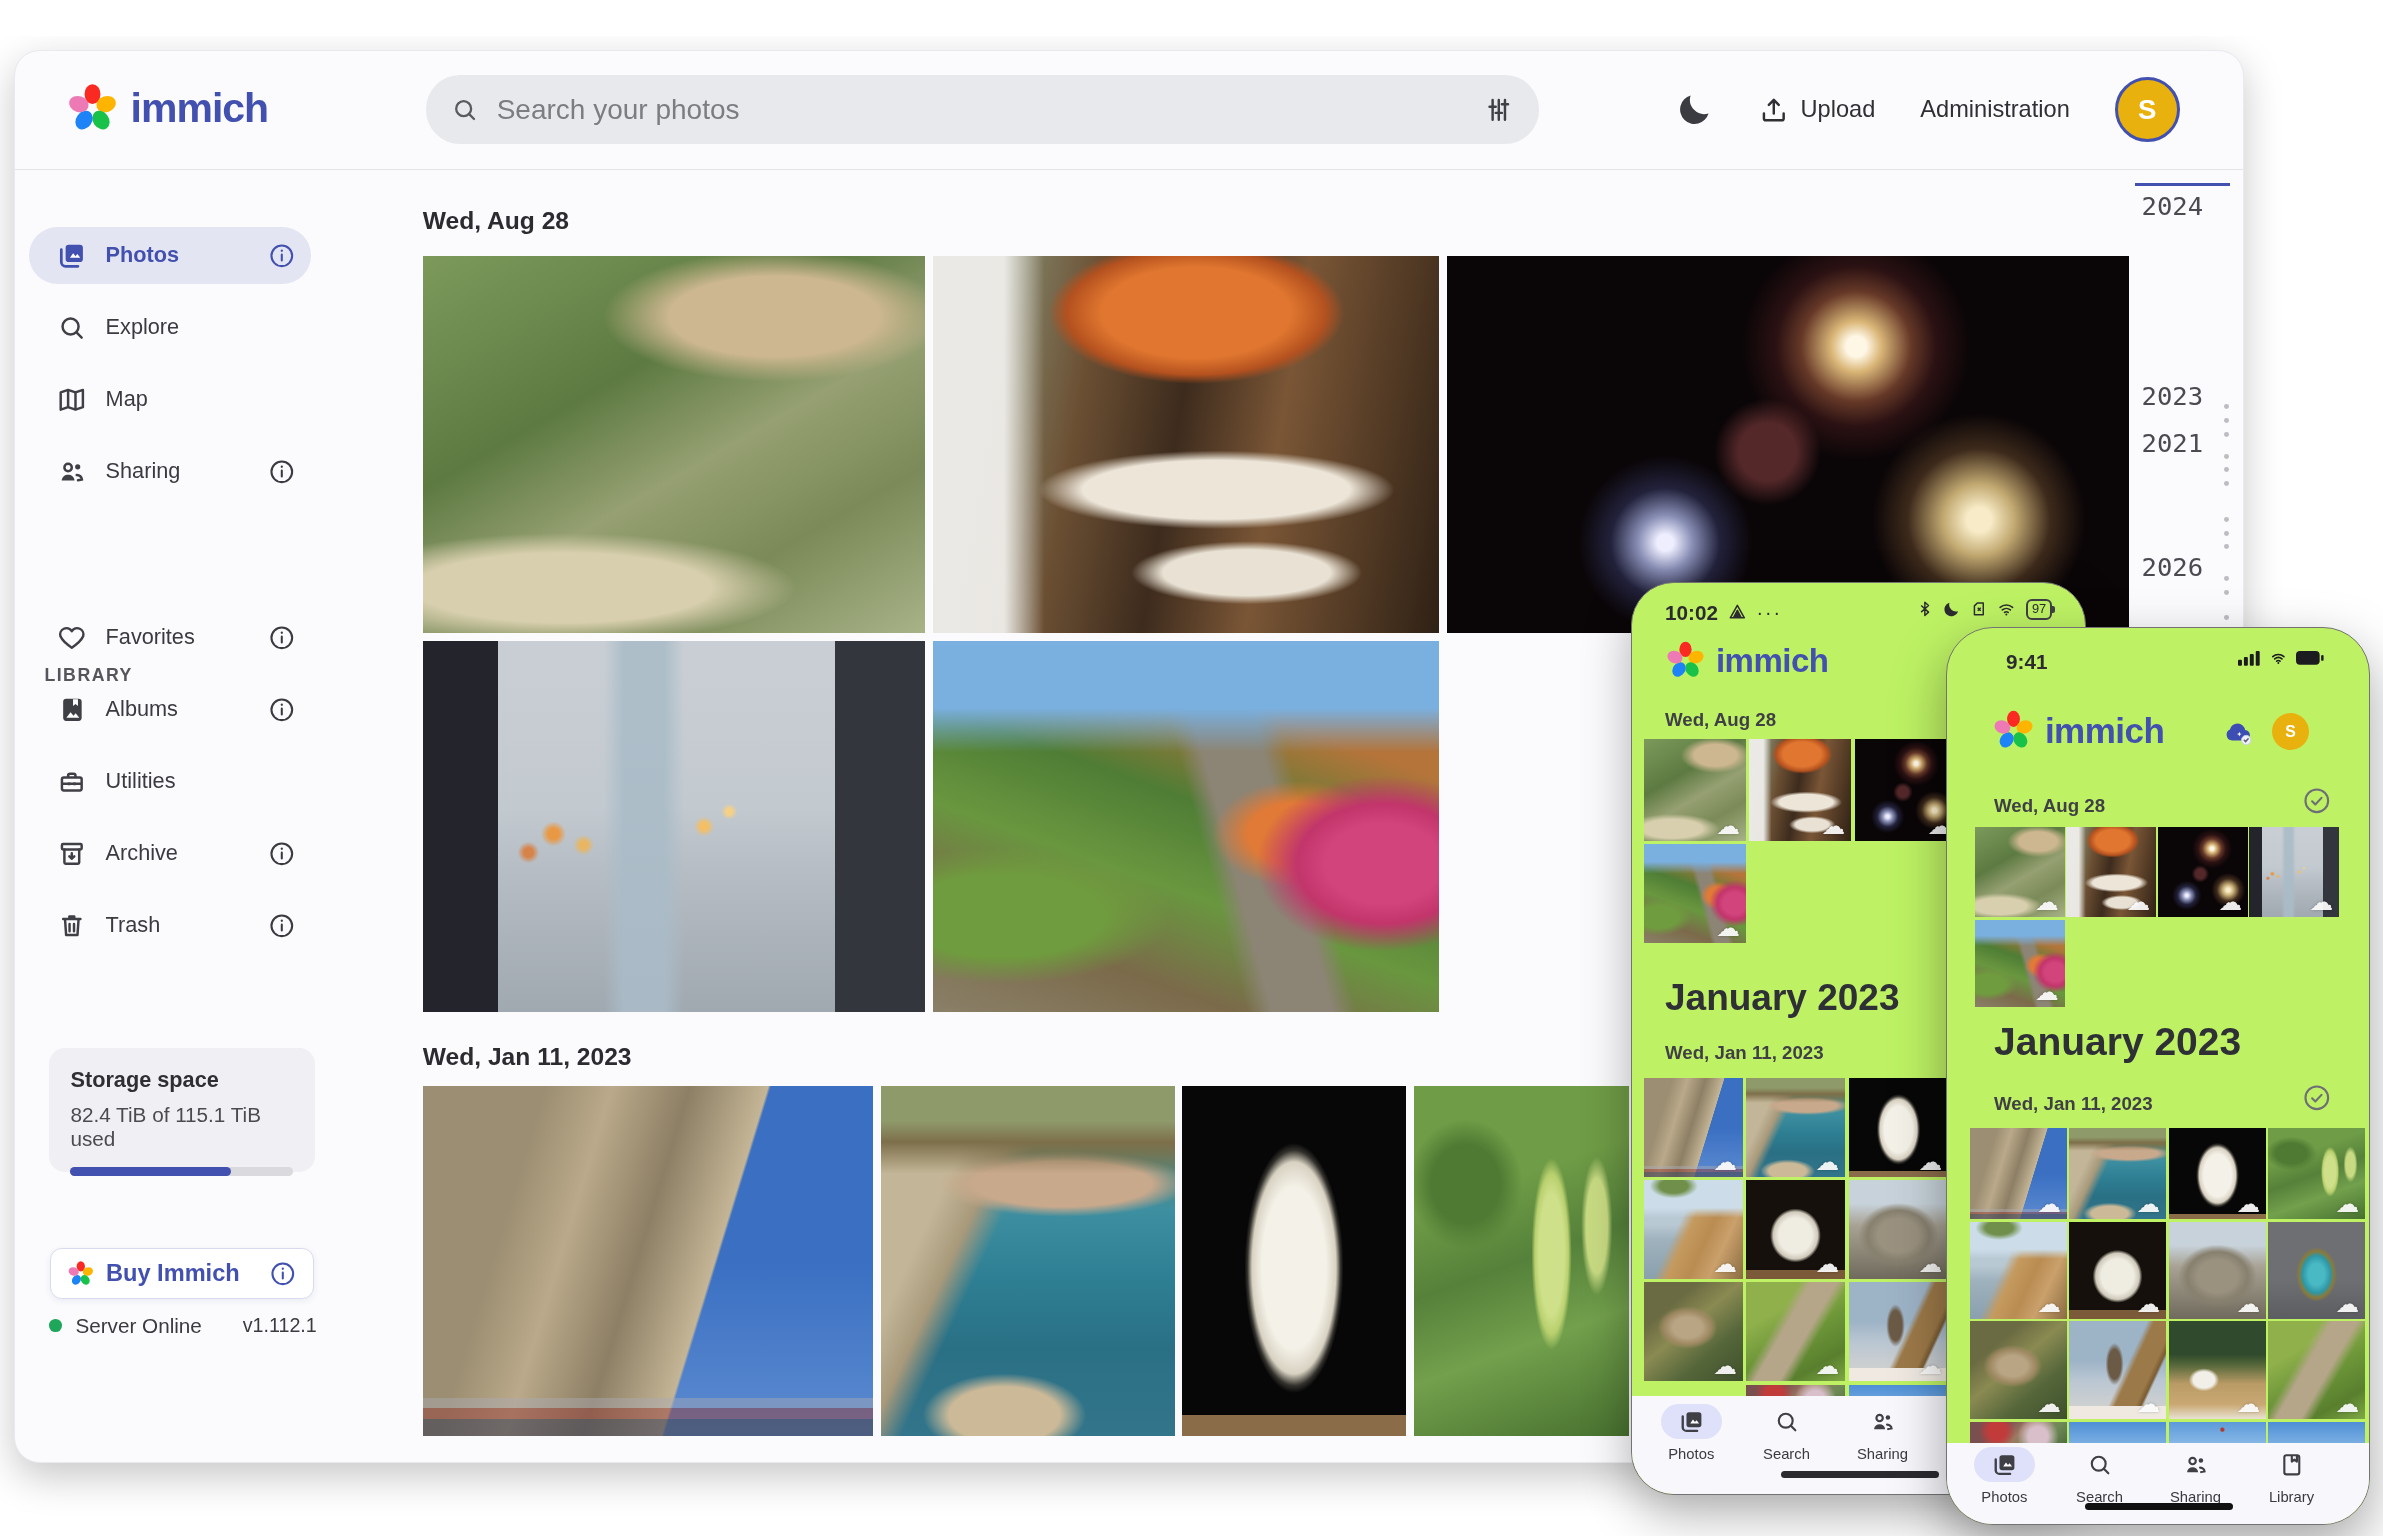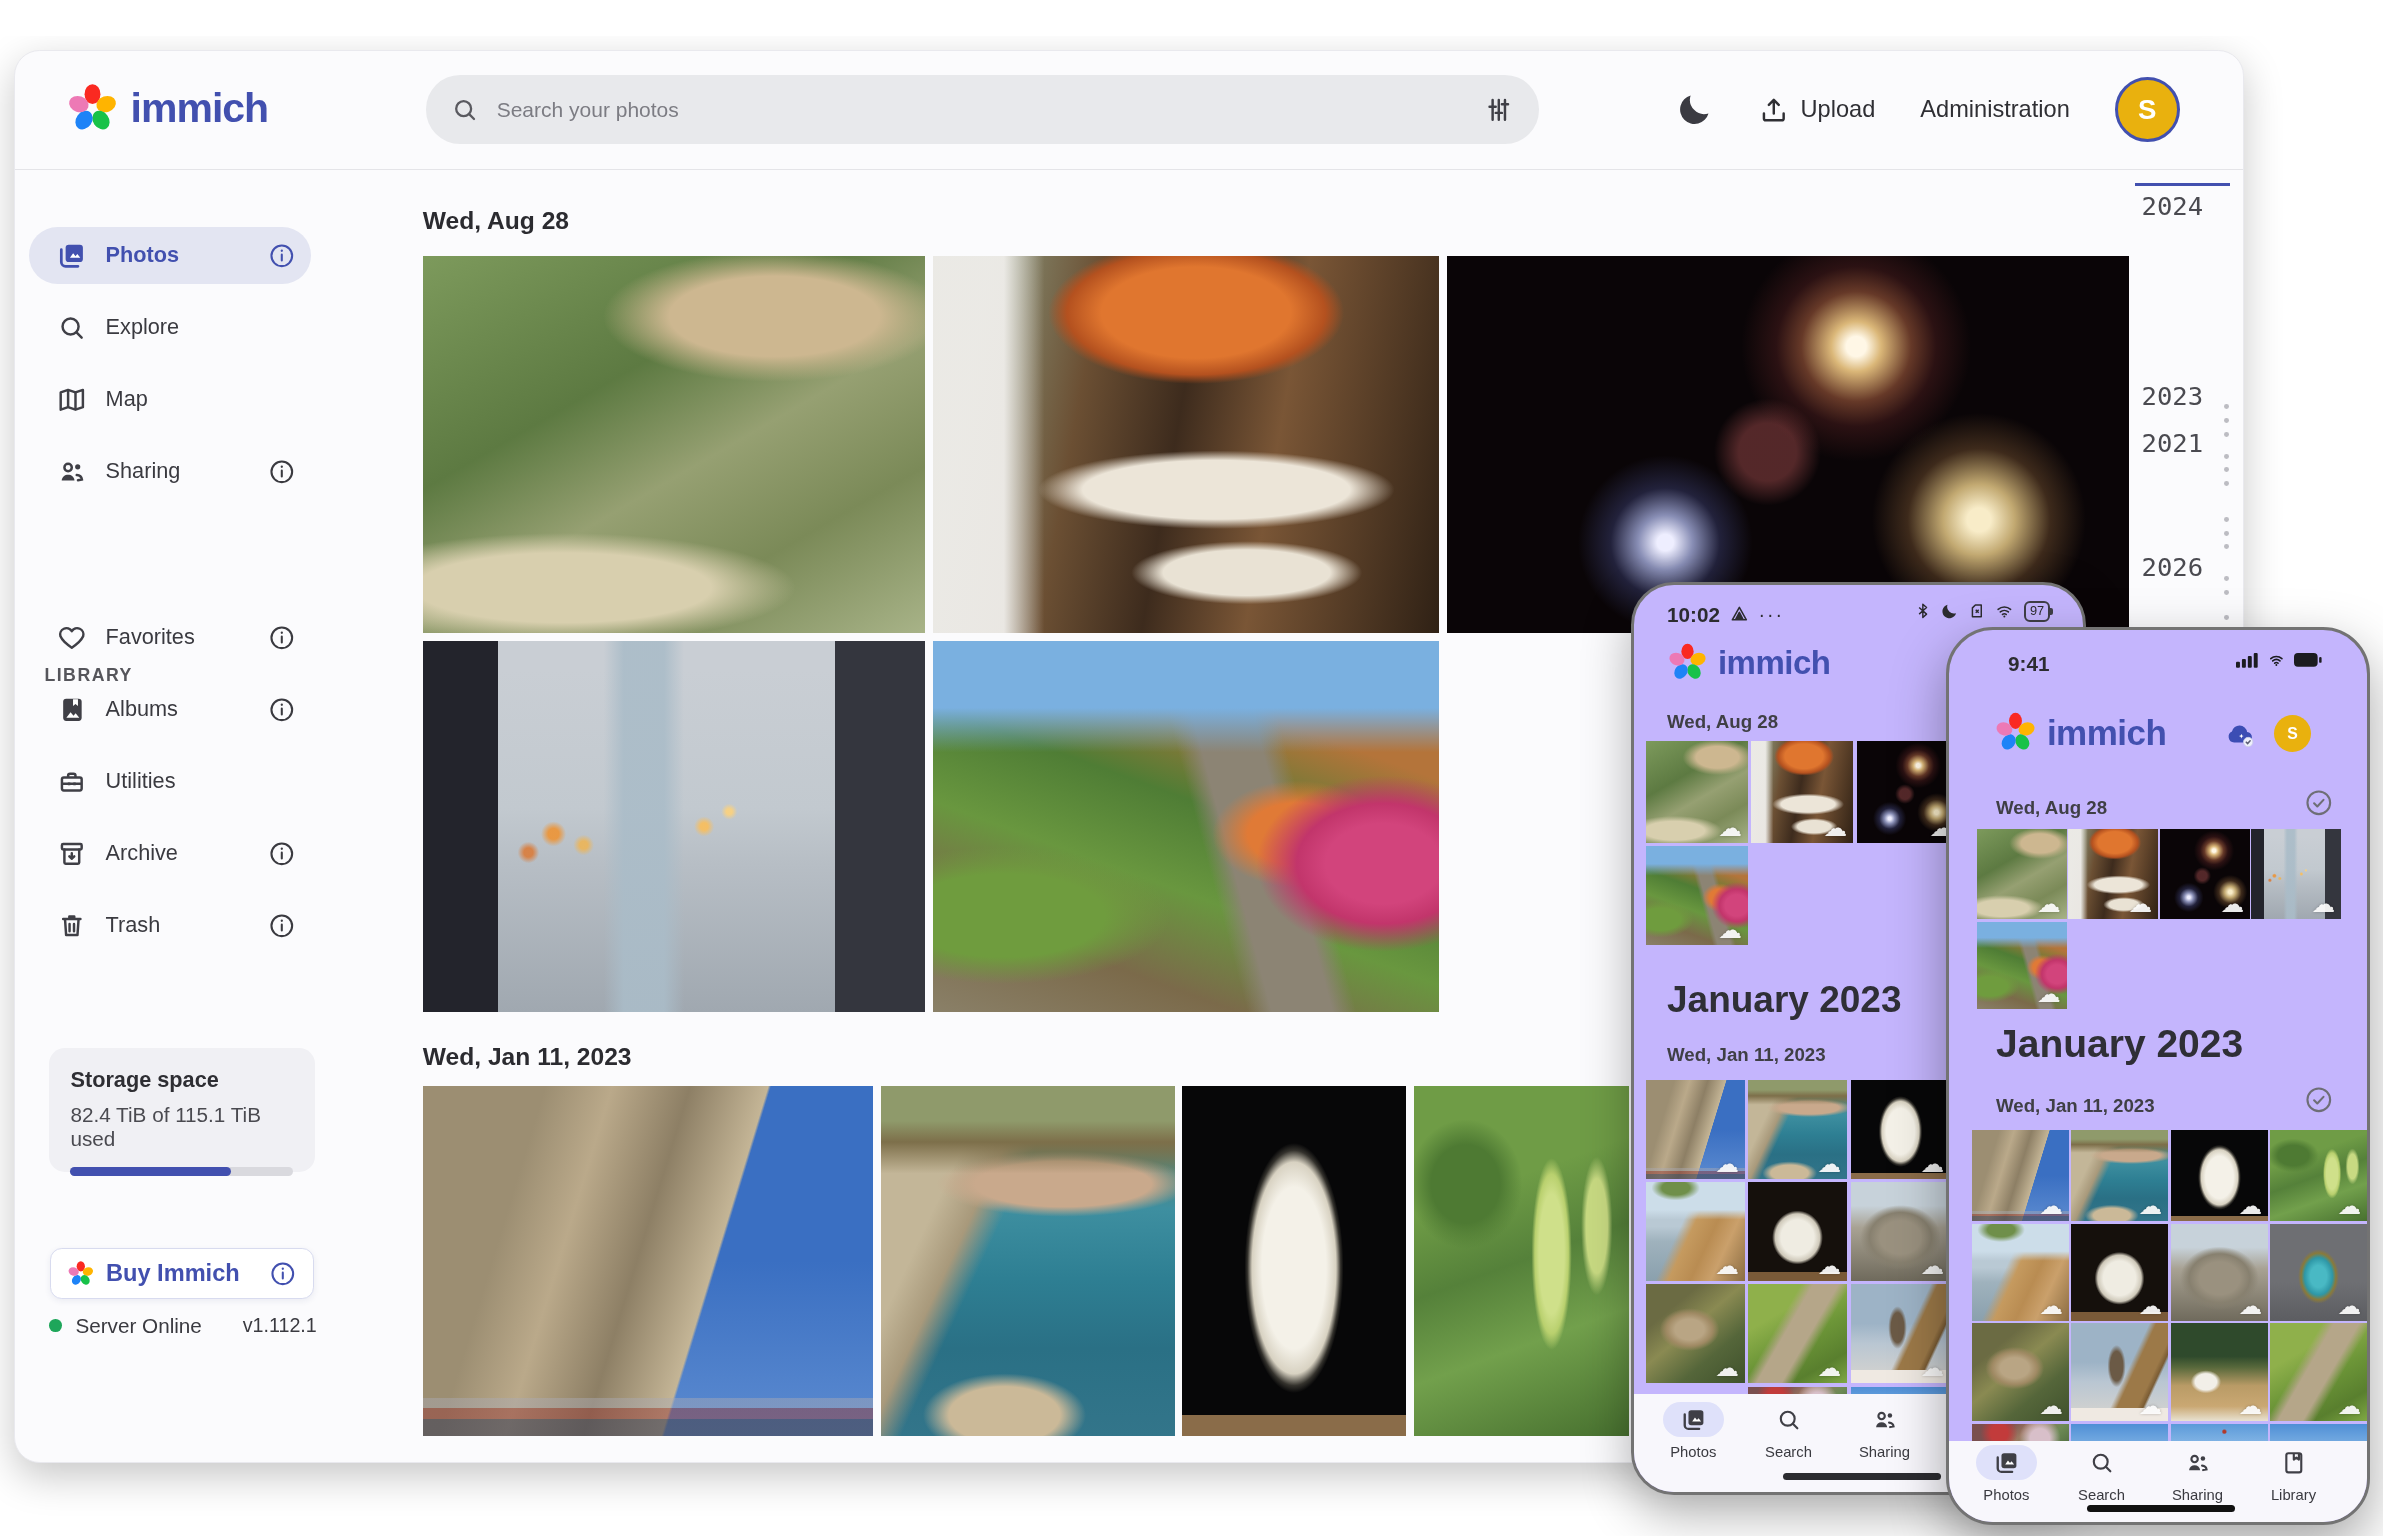--- a/index.html
+++ b/index.html
@@ -12,21 +12,21 @@
     box-shadow:0 13.8px 39px rgba(0,0,0,.22); overflow:hidden; }
 
   
   .navbar { position:absolute; left:0; top:0; width:100%; height:118px; }
   .nav-divider { position:absolute; left:0; top:118px; width:100%; height:1px; background:#e4e4e8; }
   .logo { position:absolute; left:51px; top:31.5px; display:flex; align-items:center; gap:11.8px; cursor:pointer; }
   .logo svg { display:block; }
   .logo-text { font-size:41px; font-weight:700; color:#4250af; letter-spacing:-1px; }
   .search-pill { position:absolute; left:411px; top:24.6px; width:1113px; height:69px; border-radius:34px;
     background:#e8e9ec; display:flex; align-items:center; padding:0 25.6px; gap:17.7px; }
-  .search-pill input { flex:1; border:none; outline:none; background:transparent; font-size:21px; color:#4b4b50; font-family:inherit; }
+  .search-pill input { flex:1; border:none; outline:none; background:transparent; font-size:28px; color:#4b4b50; font-family:inherit; }
   .search-pill input::placeholder { color:#7c7c83; }
   .icon { display:inline-flex; align-items:center; justify-content:center; color:#3f3f46; }
   .nav-actions { position:absolute; right:63px; top:0; height:118px; display:flex; align-items:center; gap:45px; }
   .nav-link { font-size:23.6px; color:#2f2f34; cursor:pointer; }
   .upload-btn { display:flex; align-items:center; gap:11.8px; font-size:23.6px; color:#2f2f34; cursor:pointer; }
   .avatar { width:65px; height:65px; border-radius:50%; background:#e9b10e; border:3px solid #4250af;
     display:flex; align-items:center; justify-content:center; color:#fff; font-size:27.6px; font-weight:700; }
 
   
   .sidebar { position:absolute; left:0; top:119px; width:335px; height:1293px; }
@@ -57,21 +57,21 @@
   .date-header { position:absolute; font-size:24.6px; font-weight:700; color:#2b2b30; }
   .tile { position:absolute; overflow:hidden; cursor:pointer; }
 
   
   .scrubber { position:absolute; left:2114px; top:119px; width:116px; height:1293px; }
   .scrub-line { position:absolute; left:5.9px; top:12.8px; width:95px; height:3.9px; background:#4250af; }
   .scrub-year { position:absolute; left:0; width:87px; text-align:center; font-family:"DejaVu Sans Mono", monospace; font-size:25.6px; color:#4a4a50; }
   .scrub-dot { position:absolute; left:95px; width:4.9px; height:4.9px; border-radius:50%; background:#bcbcc2; }
 
   
-  .phone { position:absolute; background:#c4b5fd; border:3px solid #737373; overflow:hidden; }
+  .phone { position:absolute; background:#bef264; border:1px solid #737373; overflow:hidden; }
   .phone1 { left:1631px; top:546px; width:455px; height:913px; border-radius:43px; box-shadow:0 19.7px 49px rgba(0,0,0,.30); }
   .phone2 { left:1946px; top:591px; width:424px; height:898px; border-radius:47px; box-shadow:0 21.7px 54px rgba(0,0,0,.35); }
   .p-status { position:absolute; display:flex; align-items:center; color:#2c2c30; }
   .p-time { font-size:20.7px; font-weight:700; color:#2c2c30; }
   .p-logo { position:absolute; display:flex; align-items:center; gap:9.9px; }
   .p-logo-text { font-weight:700; color:#4250af; letter-spacing:-0.5px; }
   .p-date { position:absolute; font-size:18.7px; font-weight:600; color:#3f3f45; }
   .p-month { position:absolute; font-size:37px; font-weight:600; color:#2f2f36; }
   .p-tile { position:absolute; overflow:hidden; }
   .cloud-badge { position:absolute; right:5.9px; bottom:2px; color:rgba(255,255,255,.92); font-size:23.6px; line-height:1;

